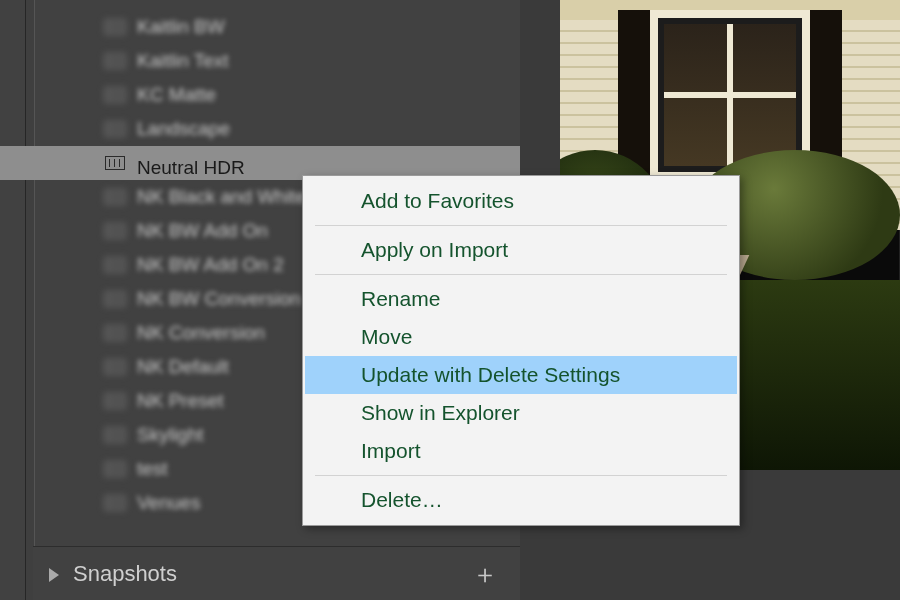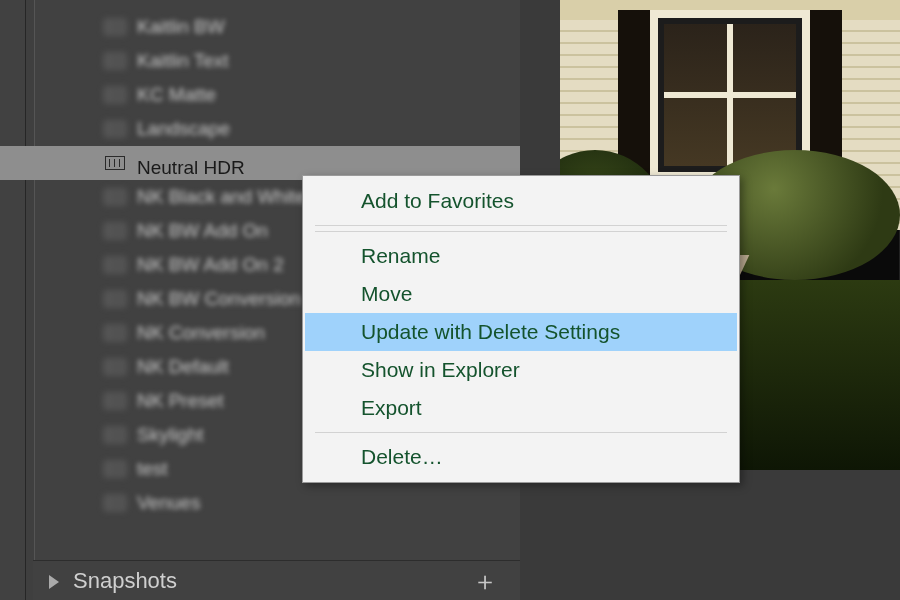--- a/index.html
+++ b/index.html
@@ -17,21 +17,21 @@
   .preset-row.selected.unindent .preset-icon{left:125px;}
   .preset-row .preset-icon + span{margin-left:32px;}
   .preset-row.selected.unindent .lbl{margin-left:32px;margin-top:10px;}
   .preset-icon-box{width:20px;height:14px;border:1px solid #9c9c9c;box-sizing:border-box;display:block;position:relative;}
   .preset-icon-box::before,.preset-icon-box::after{content:"";position:absolute;background:#9c9c9c;}
   .preset-icon-box::before{left:3px;top:2px;width:1px;height:8px;box-shadow:5px 0 0 #9c9c9c,10px 0 0 #9c9c9c;}
   .preset-icon-box::after{display:none;}
   .preset-row.selected .preset-icon-box{border-color:#2a2a2a;}
   .preset-row.selected .preset-icon-box::before{background:#2a2a2a;box-shadow:5px 0 0 #2a2a2a,10px 0 0 #2a2a2a;}
   
-  .section-header{position:absolute;left:33px;right:0;bottom:0;height:40px;display:flex;align-items:center;justify-content:space-between;padding:0 22px 0 16px;box-sizing:border-box;color:#cfcfcf;font-size:22px;background:#414141;border-top:1px solid #2d2d2d;text-align:right;}
+  .section-header{position:absolute;left:33px;right:0;bottom:0;height:54px;display:flex;align-items:center;justify-content:space-between;padding:0 22px 0 16px;box-sizing:border-box;color:#cfcfcf;font-size:22px;background:#414141;border-top:1px solid #2d2d2d;text-align:right;}
   .section-header .tri{display:inline-block;width:0;height:0;border-top:7px solid transparent;border-bottom:7px solid transparent;border-left:10px solid #aaa;margin-right:14px;transform:translateY(1px);}
   .section-header .plus{color:#c7c7c7;font-size:26px;font-weight:200;line-height:1;}
   
   .preview-bg{position:absolute;left:520px;top:0;width:380px;height:600px;background:#3a3a3a;}
   .preview-frame{position:absolute;left:560px;top:0;width:340px;height:470px;background:#0a0a0a;overflow:hidden;box-shadow:inset 0 0 0 1px #222;}
   
   .photo{position:absolute;inset:0;}
   .photo .house{position:absolute;left:0;top:0;right:0;height:230px;background:linear-gradient(#d9cfa9,#d9cfa9);}
   .photo .siding{position:absolute;left:0;top:20px;right:0;height:210px;background:repeating-linear-gradient(to bottom,#e4dcc2 0 10px,#cbc29e 10px 12px);}
   .photo .window{position:absolute;left:90px;top:10px;width:160px;height:170px;background:#1c1c1c;border:8px solid #efe9d4;box-sizing:border-box;}
@@ -177,23 +177,24 @@
       <div class="shrub1"></div>
       <div class="shrub2"></div>
       <div class="path"></div>
       <div class="lawn"></div>
     </div>
   </div>
 
   <div class="context-menu">
     <div class="menu-item">Add to Favorites</div>
     <div class="menu-sep"></div>
+    <div class="menu-item">Apply on Import</div>
     <div class="menu-sep"></div>
     <div class="menu-item">Rename</div>
     <div class="menu-item">Move</div>
     <div class="menu-item highlight">Update with Delete Settings</div>
     <div class="menu-item">Show in Explorer</div>
-    <div class="menu-item">Export</div>
+    <div class="menu-item">Import</div>
     <div class="menu-sep"></div>
     <div class="menu-item">Delete…</div>
   </div>
 
 </div>
 
 </body></html>

